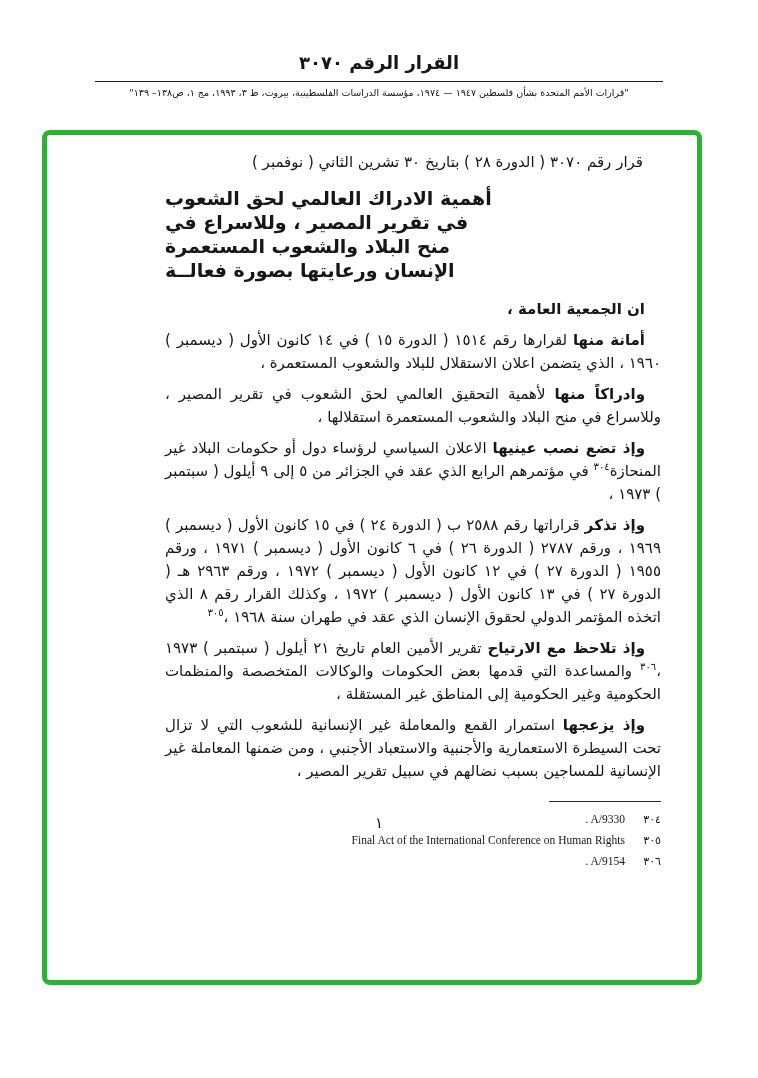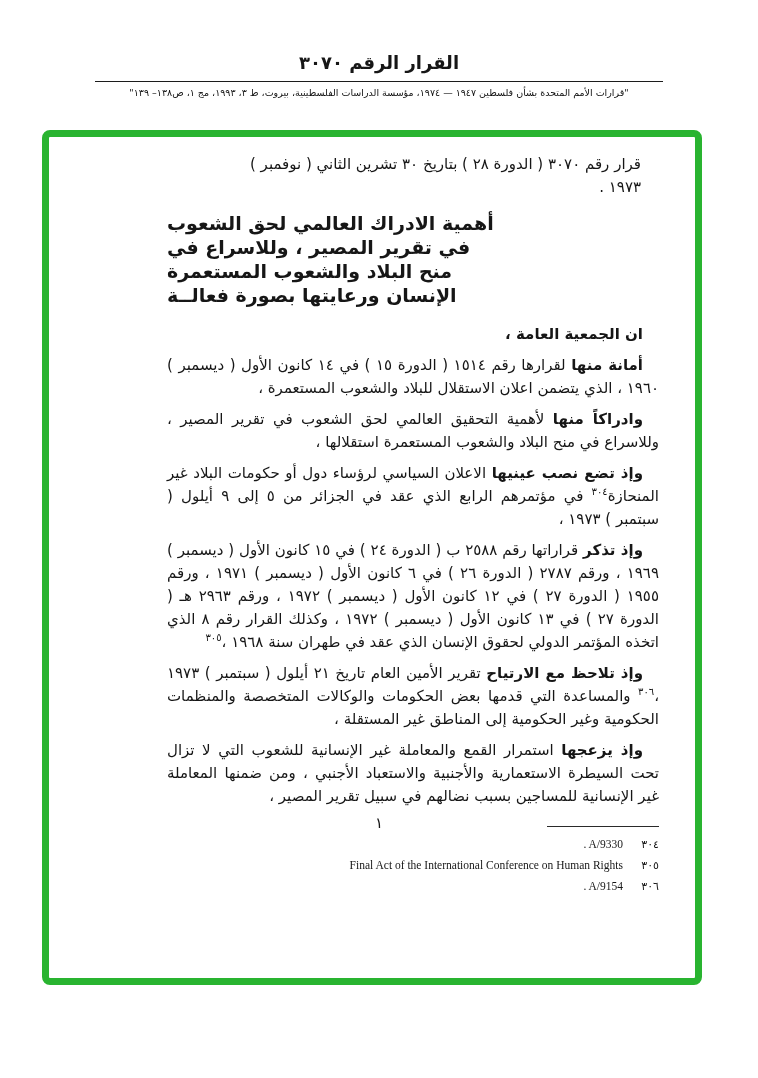--- a/index.html
+++ b/index.html
@@ -16,21 +16,21 @@
   
   .doc-header { padding-top:52px; text-align:center; direction:rtl; }
   .doc-title { font-size:18px; font-weight:bold; letter-spacing:0.5px; }
   .title-rule { width:568px; height:1px; background:#1c1c1c; margin:8px auto 5px auto; }
   .doc-source { font-size:9.5px; color:#111; direction:rtl; }
 
   
   .green-box {
     position:absolute; left:42px; top:130px;
     width:660px; height:855px;
-    border:7px solid #84cc16;
+    border:5px solid #84cc16;
     border-radius:8px;
     padding:16px 30px 0 30px;
     overflow:hidden;
     background:#fff;
   }
   .box-content {
     direction:rtl;
     margin:0 6px 0 88px;
     font-size:15px;
     line-height:23px;
@@ -74,21 +74,20 @@
     <h1 class="doc-title">القرار الرقم ٣٠٧٠</h1>
     <div class="title-rule"></div>
     <div class="doc-source">"قرارات الأمم المتحدة بشأن فلسطين ١٩٤٧ — ١٩٧٤، مؤسسة الدراسات الفلسطينية، بيروت، ط ٣، ١٩٩٣، مج ١، ص١٣٨– ١٣٩"</div>
   </header>
 
   <section class="green-box" style="border-color: rgb(41, 180, 48);">
     <div class="box-content">
 
       <p class="intro">
         <span class="line">قرار رقم ٣٠٧٠ ( الدورة ٢٨ ) بتاريخ ٣٠ تشرين الثاني ( نوفمبر )</span>
-        <span class="line">١٩٧٣ .</span>
       </p>
 
       <div class="headings">
         <div>أهمية الادراك العالمي لحق الشعوب</div>
         <div>في تقرير المصير ، وللاسراع في</div>
         <div>منح البلاد والشعوب المستعمرة</div>
         <div>الإنسان ورعايتها بصورة فعالــة</div>
       </div>
 
       <p class="para"><strong>ان الجمعية العامة ،</strong><span></span><sup></sup><span></span></p>

